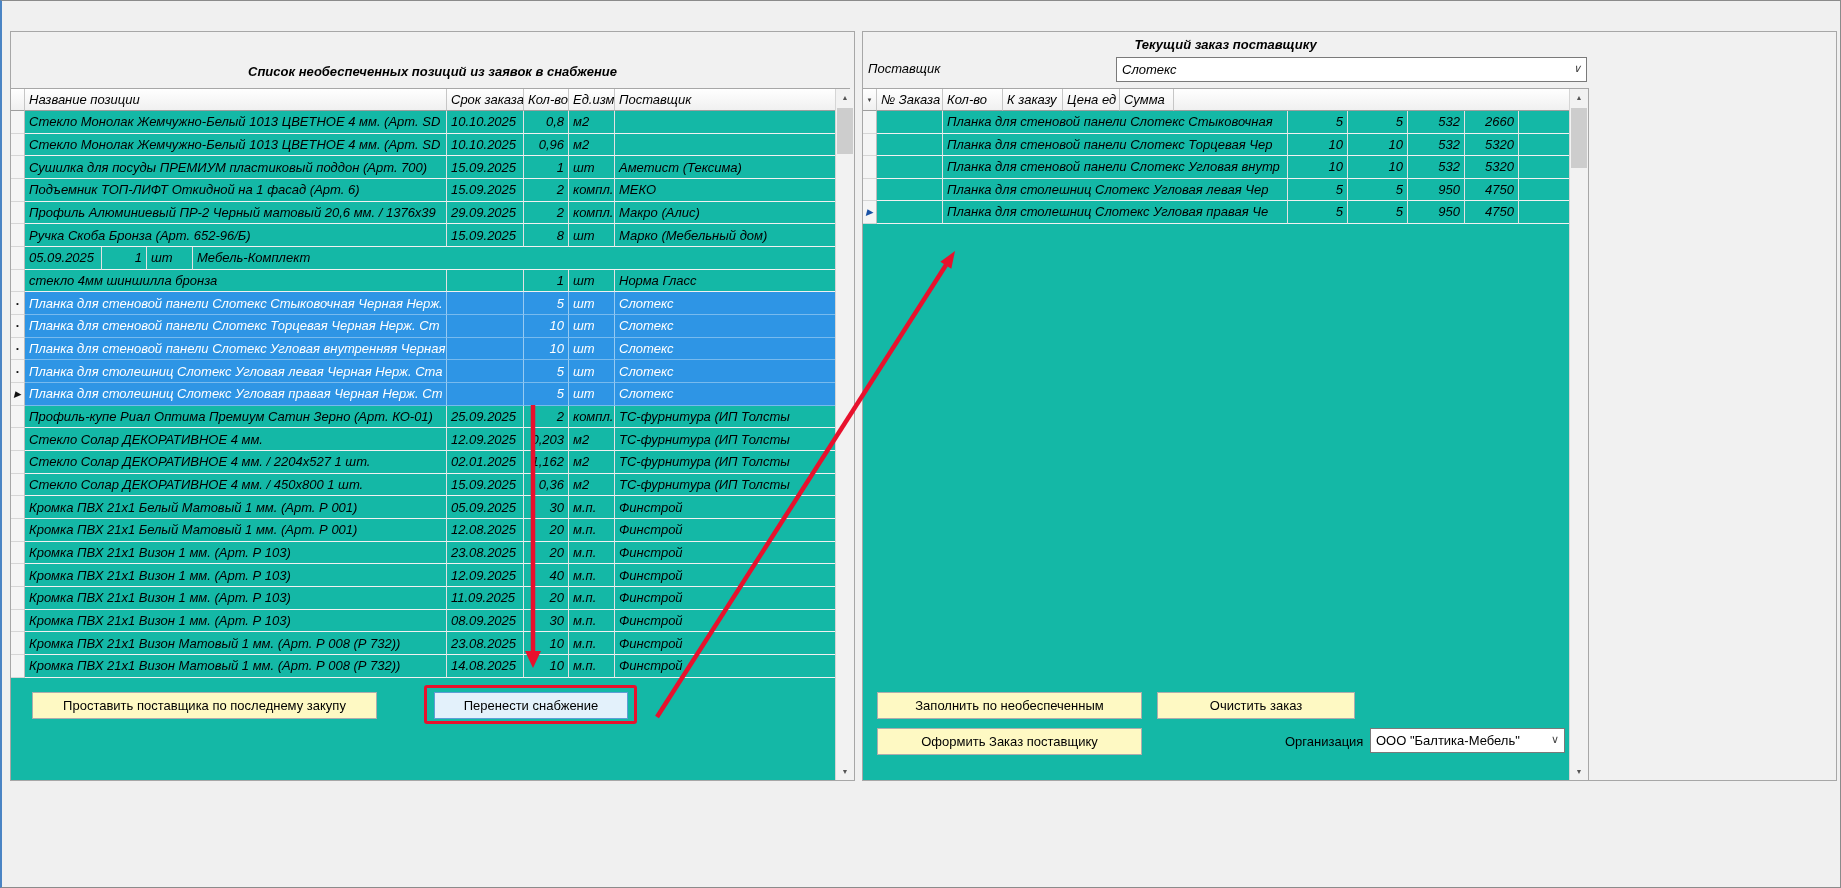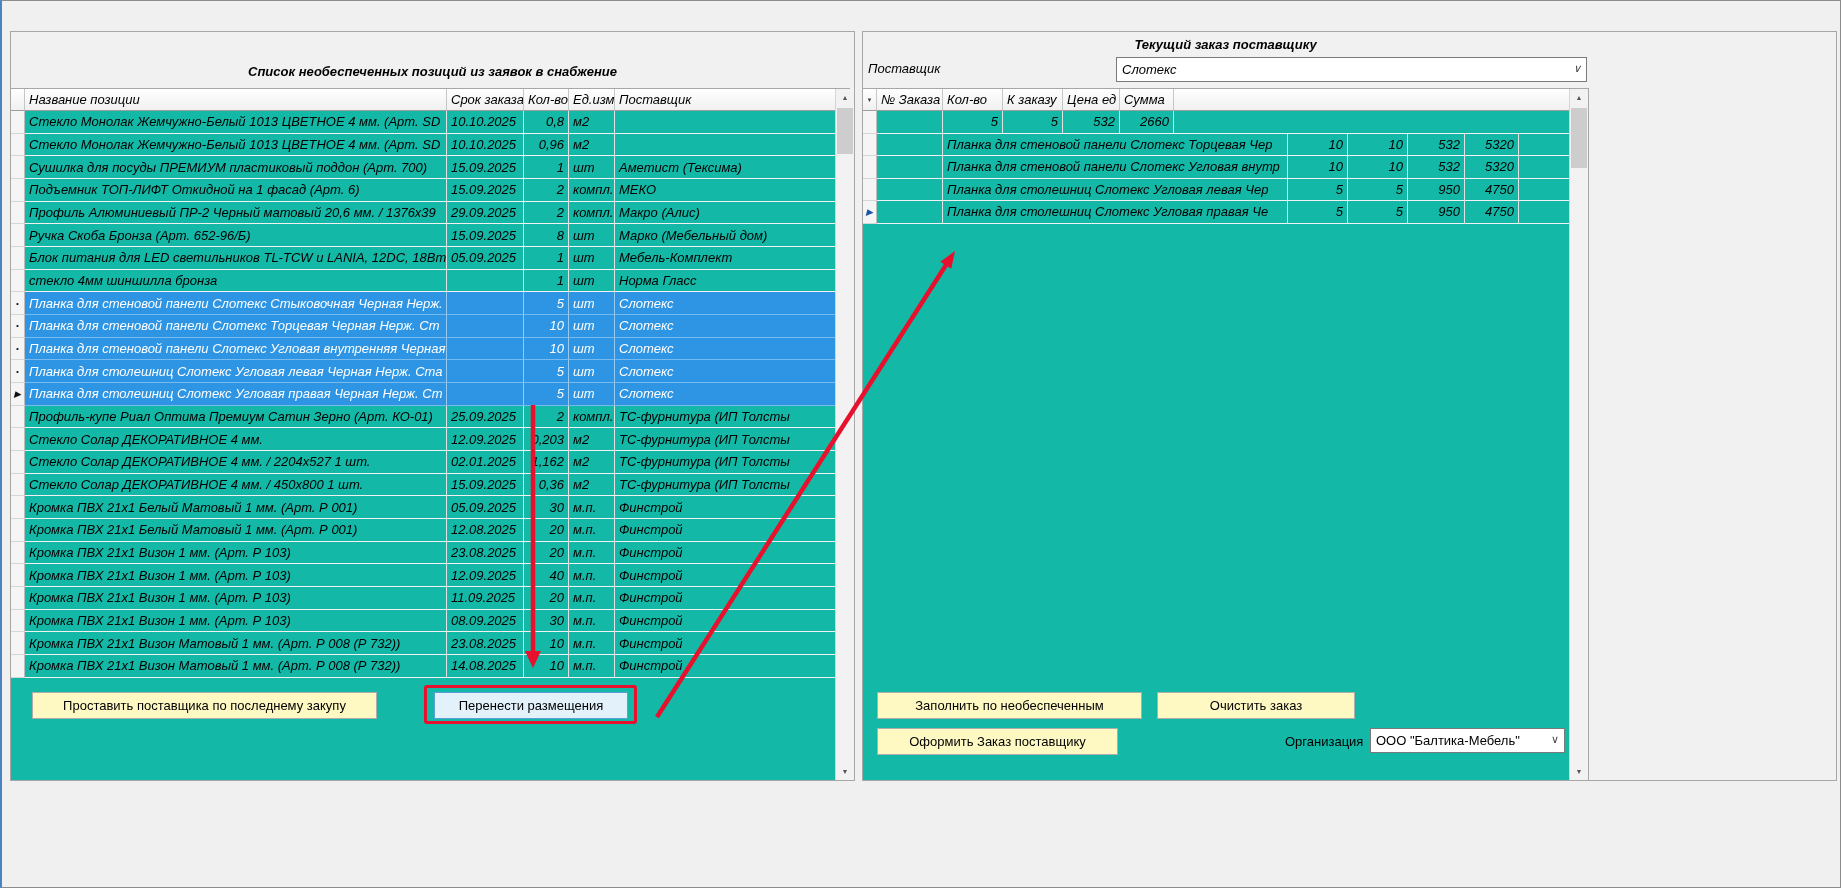--- a/index.html
+++ b/index.html
@@ -124,21 +124,20 @@
           <div class="lrow">
             <div class="cell c-marker"></div>
             <div class="cell c-name">Ручка Скоба Бронза (Арт. 652-96/Б)</div>
             <div class="cell c-date">15.09.2025</div>
             <div class="cell c-qty num">8</div>
             <div class="cell c-unit">шт</div>
             <div class="cell c-sup">Марко (Мебельный дом)</div>
           </div>
           <div class="lrow">
             <div class="cell c-marker"></div>
-            <div class="cell c-name">Блок питания для LED светильников TL-TCW и LANIA, 12DC, 18Вт</div>
             <div class="cell c-date">05.09.2025</div>
             <div class="cell c-qty num">1</div>
             <div class="cell c-unit">шт</div>
             <div class="cell c-sup">Мебель-Комплект</div>
           </div>
           <div class="lrow">
             <div class="cell c-marker"></div>
             <div class="cell c-name">стекло 4мм шиншилла бронза</div>
             <div class="cell c-date"></div>
             <div class="cell c-qty num">1</div>
@@ -304,20 +303,21 @@
         <div class="cell r-qty">Кол-во</div>
         <div class="cell r-to">К заказу</div>
         <div class="cell r-price">Цена ед</div>
         <div class="cell r-sum">Сумма</div>
         <div class="cell r-fill"></div>
       </div>
       <div>
           <div class="rrow">
             <div class="cell c-marker"></div>
             <div class="cell r-order"></div>
+            <div class="cell r-name">Планка для стеновой панели Слотекс Стыковочная</div>
             <div class="cell r-qty num">5</div>
             <div class="cell r-to num">5</div>
             <div class="cell r-price num">532</div>
             <div class="cell r-sum num">2660</div>
             <div class="cell r-fill"></div>
           </div>
           <div class="rrow">
             <div class="cell c-marker"></div>
             <div class="cell r-order"></div>
             <div class="cell r-name">Планка для стеновой панели Слотекс Торцевая Чер</div>
@@ -360,24 +360,24 @@
         </div>
       <div class="vscroll">
         <div class="sbtn">▲</div>
         <div class="sthumb" style="top:19px;height:60px"></div>
         <div class="sbtn down">▼</div>
       </div>
     </div>
   </div>
 
   <div class="btn" style="left:30px;top:691px;width:345px">Проставить поставщика по последнему закупу</div>
-  <div class="btn hl" style="left:432px;top:691px;width:194px">Перенести размещения</div>
+  <div class="btn hl" style="left:432px;top:691px;width:194px">Перенести снабжение</div>
   <div class="btn" style="left:875px;top:691px;width:265px">Заполнить по необеспеченным</div>
   <div class="btn" style="left:1155px;top:691px;width:198px">Очистить заказ</div>
-  <div class="btn" style="left:875px;top:727px;width:241px">Оформить Заказ поставщику</div>
+  <div class="btn" style="left:875px;top:727px;width:265px">Оформить Заказ поставщику</div>
   <div class="orglabel" style="left:1283px;top:733px">Организация</div>
   <div class="combo" style="left:1368px;top:727px;width:195px">
     <span>ООО "Балтика-Мебель"</span>
     <span class="chev">∨</span>
   </div>
 
   <div id="redRect"></div>
   <svg id="overlay" xmlns="http://www.w3.org/2000/svg">
     <g stroke="#e8112d" fill="#e8112d">
       <line x1="531" y1="404" x2="531" y2="651" stroke-width="4.5"></line>

